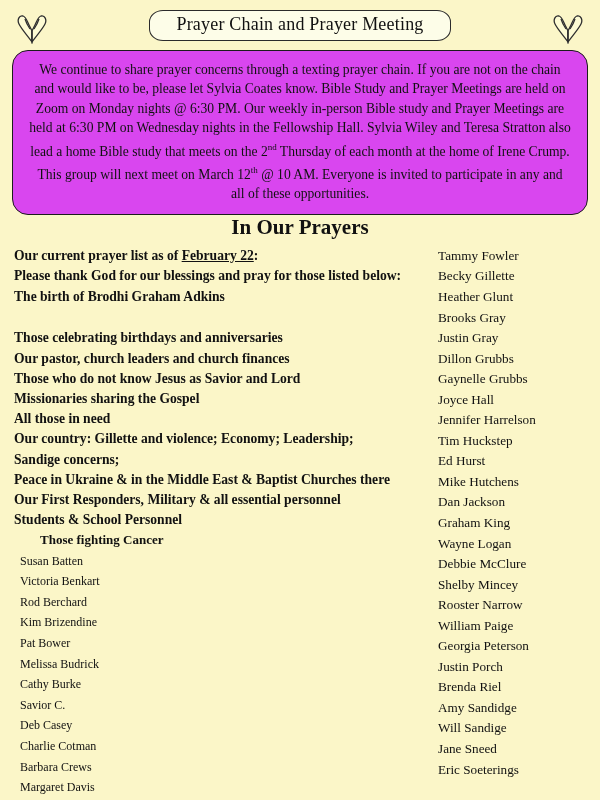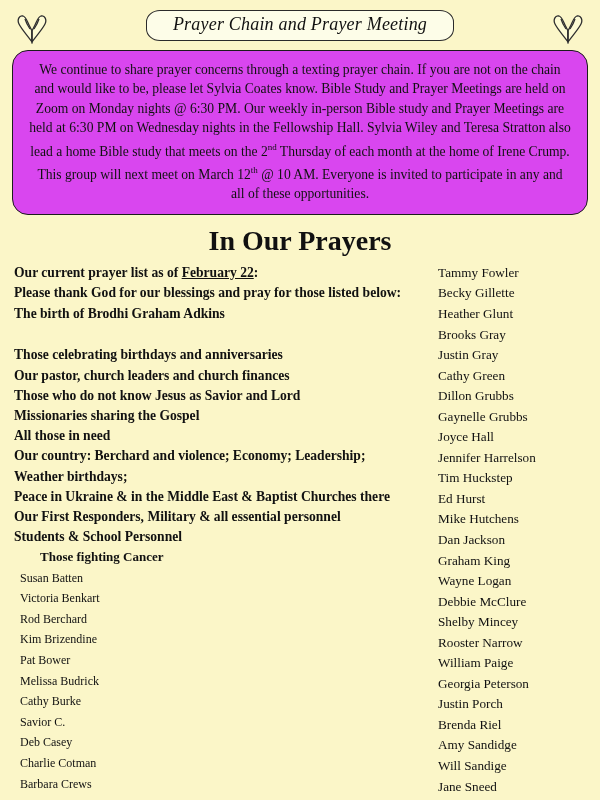--- a/index.html
+++ b/index.html
@@ -23,21 +23,20 @@
   }
 
   
   .header {
     position: relative;
     height: 42px;
     display: flex;
     align-items: center;
     justify-content: center;
     margin-top: 4px;
-    font-style: italic;
   }
   .banner {
     position: relative;
     background: #fdfde8;
     border: 1px solid #2b2b2b;
     border-radius: 14px / 12px;
     padding: 3px 26px 5px 26px;
     font-family: "Liberation Serif", serif;
     font-size: 18px;
     letter-spacing: .2px;
@@ -64,23 +63,23 @@
     padding: 9px 16px 11px 16px;
     text-align: center;
     font-size: 13.6px;
     line-height: 19.4px;
   }
   .intro-box sup { font-size: 9px; }
 
   
   .section-title {
     text-align: center;
-    font-size: 28px;
-    font-weight: bold;
-    margin: 10px 0 6px 0;
+    font-size: 21px;
+    font-weight: bold;
+    margin: 0 0 6px 0;
     font-family: "Liberation Serif", serif;
   }
 
   
   .columns {
     display: flex;
     padding: 0 14px 0 14px;
     box-sizing: border-box;
   }
   .col-left {
@@ -173,22 +172,22 @@
       <div class="lead">Please thank God for our blessings and pray for those listed below:</div>
       <div class="lead">The birth of Brodhi Graham Adkins</div>
 
       <div class="gap"></div>
 
       <div class="bold-line">Those celebrating birthdays and anniversaries</div>
       <div class="bold-line">Our pastor, church leaders and church finances</div>
       <div class="bold-line">Those who do not know Jesus as Savior and Lord</div>
       <div class="bold-line">Missionaries sharing the Gospel</div>
       <div class="bold-line">All those in need</div>
-      <div class="bold-line">Our country:   Berchard and violence; Economy; Leadership;</div>
-      <div class="bold-line">Weather birthdays;</div>
+      <div class="bold-line">Our country:   Gillette and violence; Economy; Leadership;</div>
+      <div class="bold-line">Sandige concerns;</div>
       <div class="bold-line">Peace in Ukraine &amp; in the Middle East &amp; Baptist Churches there</div>
       <div class="bold-line">Our First Responders, Military &amp; all essential personnel</div>
       <div class="bold-line">Students &amp; School Personnel</div>
 
       <div class="fighting">Those fighting Cancer</div>
 
       <div class="name">Susan Batten</div>
       <div class="name">Victoria Benkart</div>
       <div class="name">Rod Berchard</div>
       <div class="name">Kim Brizendine</div>
@@ -201,21 +200,20 @@
       <div class="name">Barbara Crews</div>
       <div class="name">Margaret Davis</div>
     </div>
 
     <div class="col-right">
       <div class="right-name">Tammy Fowler</div>
       <div class="right-name">Becky Gillette</div>
       <div class="right-name">Heather Glunt</div>
       <div class="right-name">Brooks Gray</div>
       <div class="right-name">Justin Gray</div>
-      <div class="right-name">Cathy Green</div>
       <div class="right-name">Dillon Grubbs</div>
       <div class="right-name">Gaynelle Grubbs</div>
       <div class="right-name">Joyce Hall</div>
       <div class="right-name">Jennifer Harrelson</div>
       <div class="right-name">Tim Huckstep</div>
       <div class="right-name">Ed Hurst</div>
       <div class="right-name">Mike Hutchens</div>
       <div class="right-name">Dan Jackson</div>
       <div class="right-name">Graham King</div>
       <div class="right-name">Wayne Logan</div>

